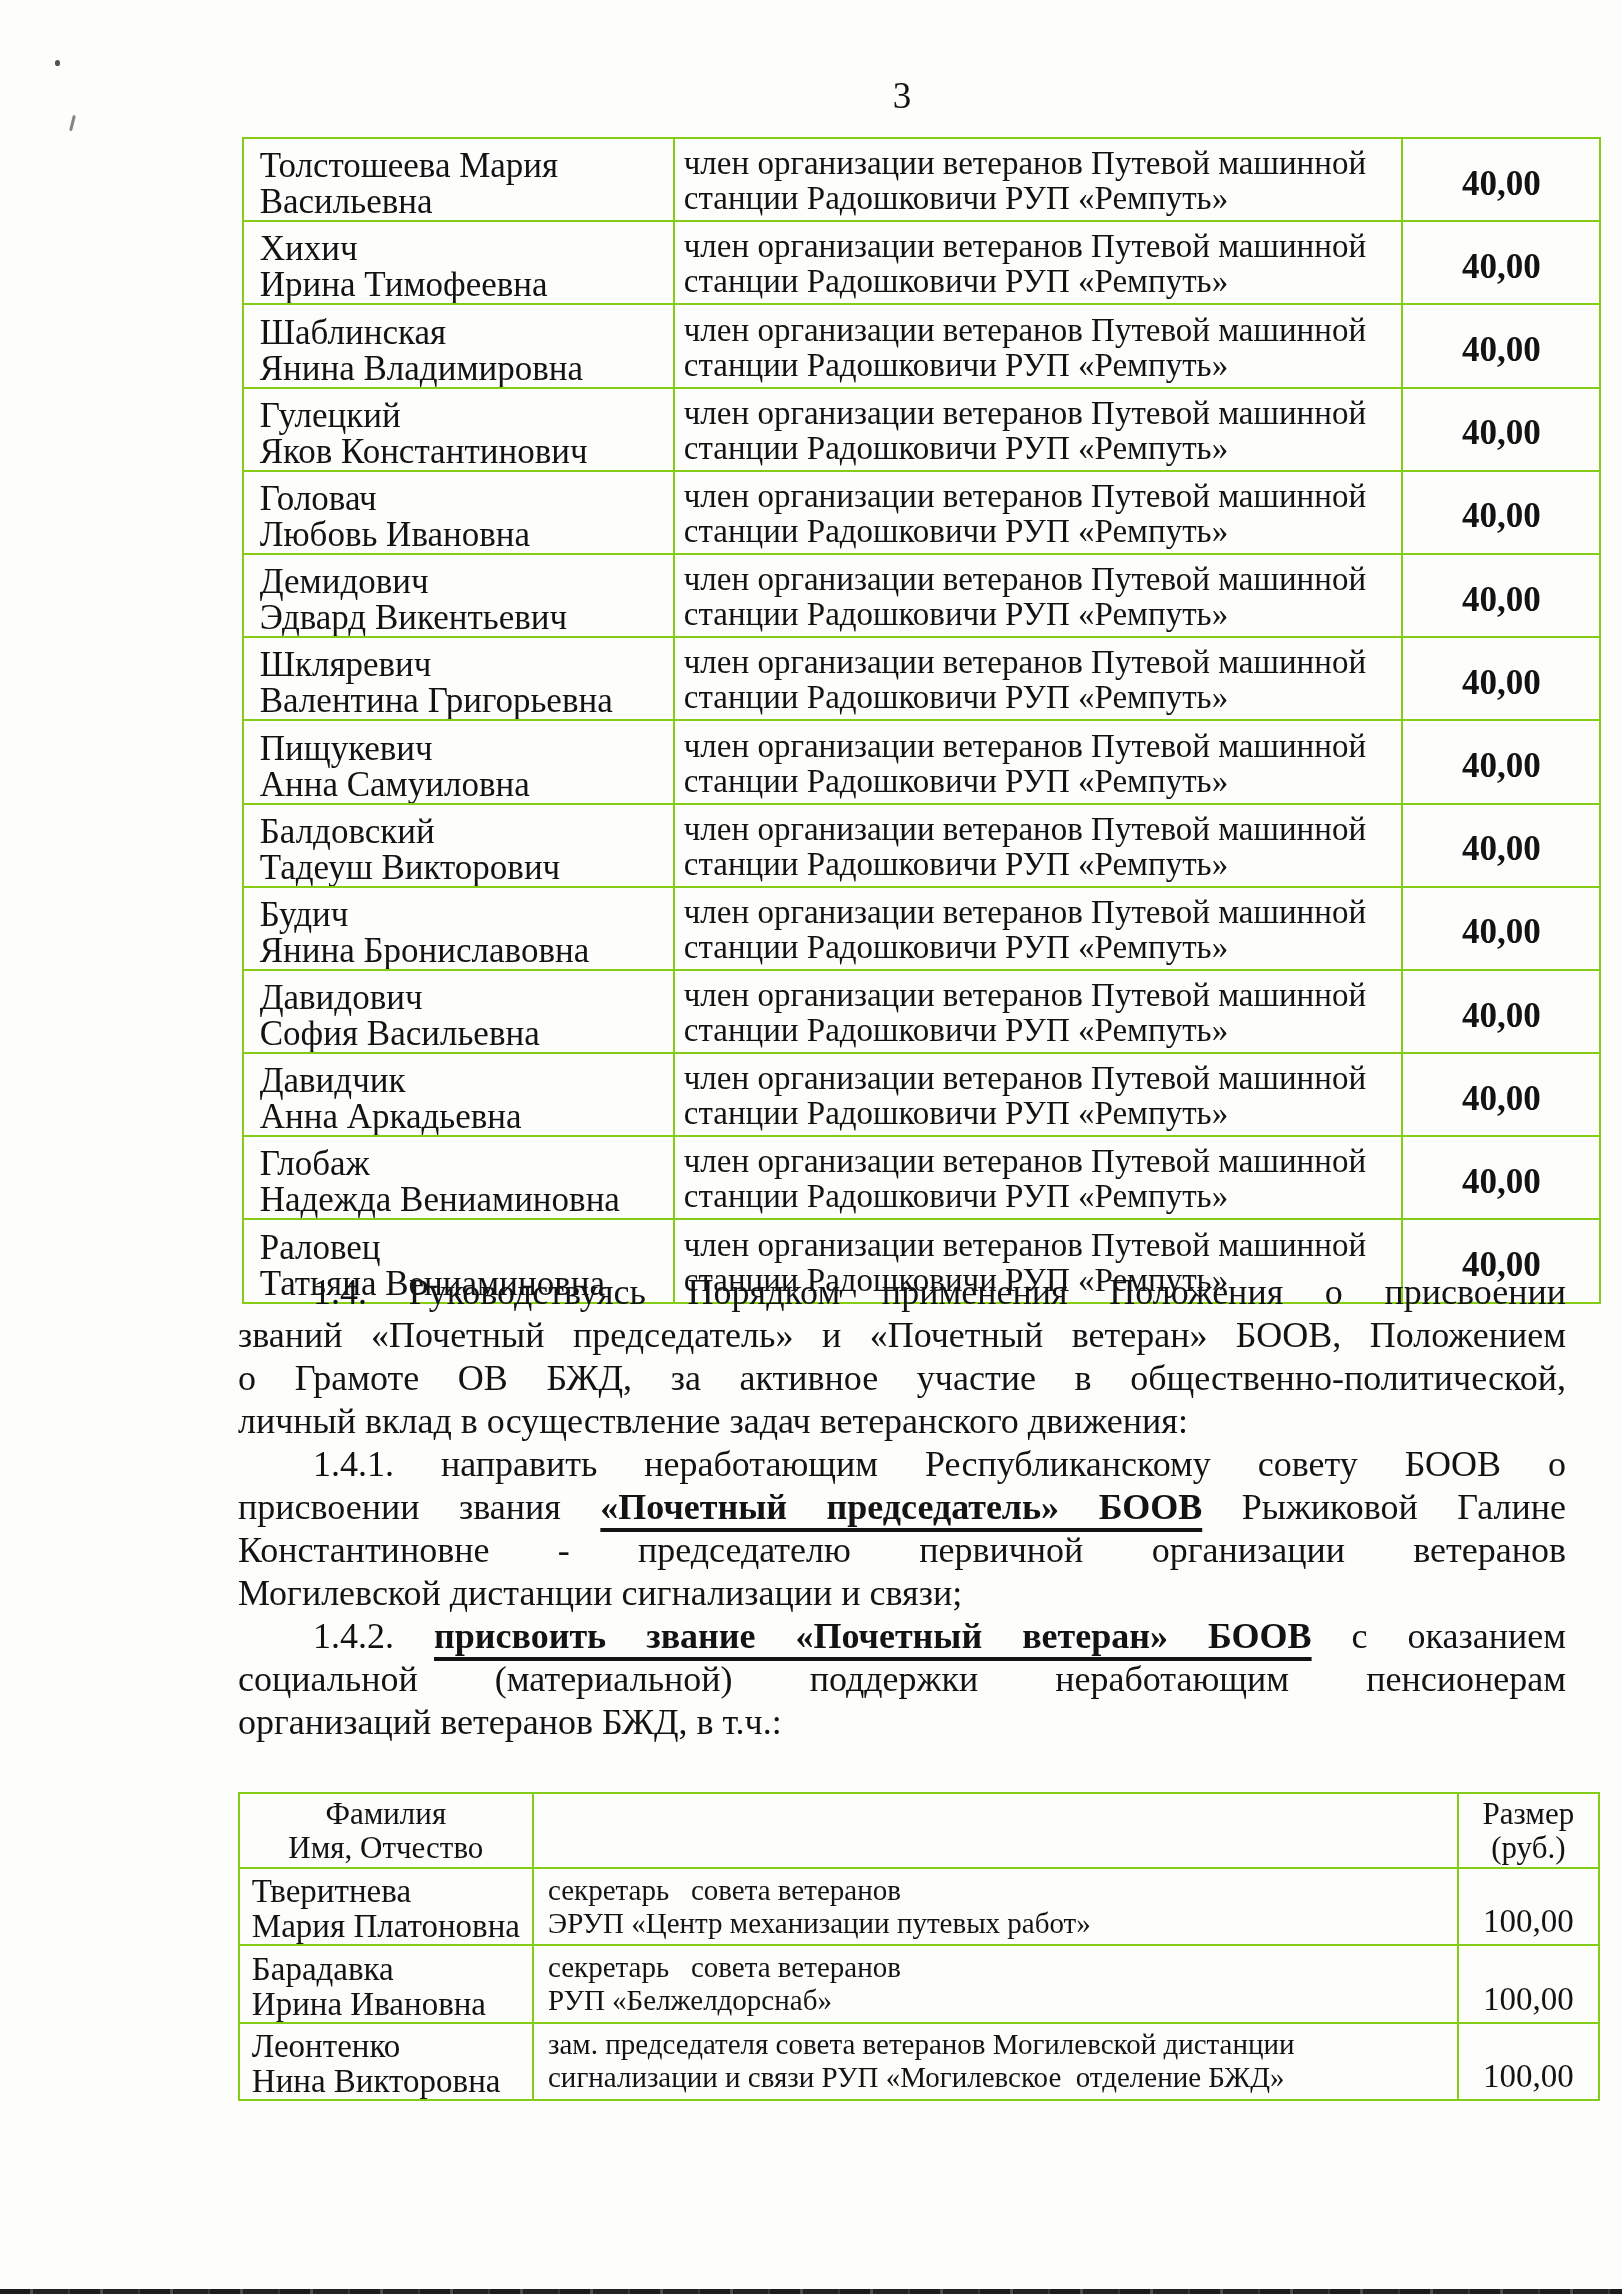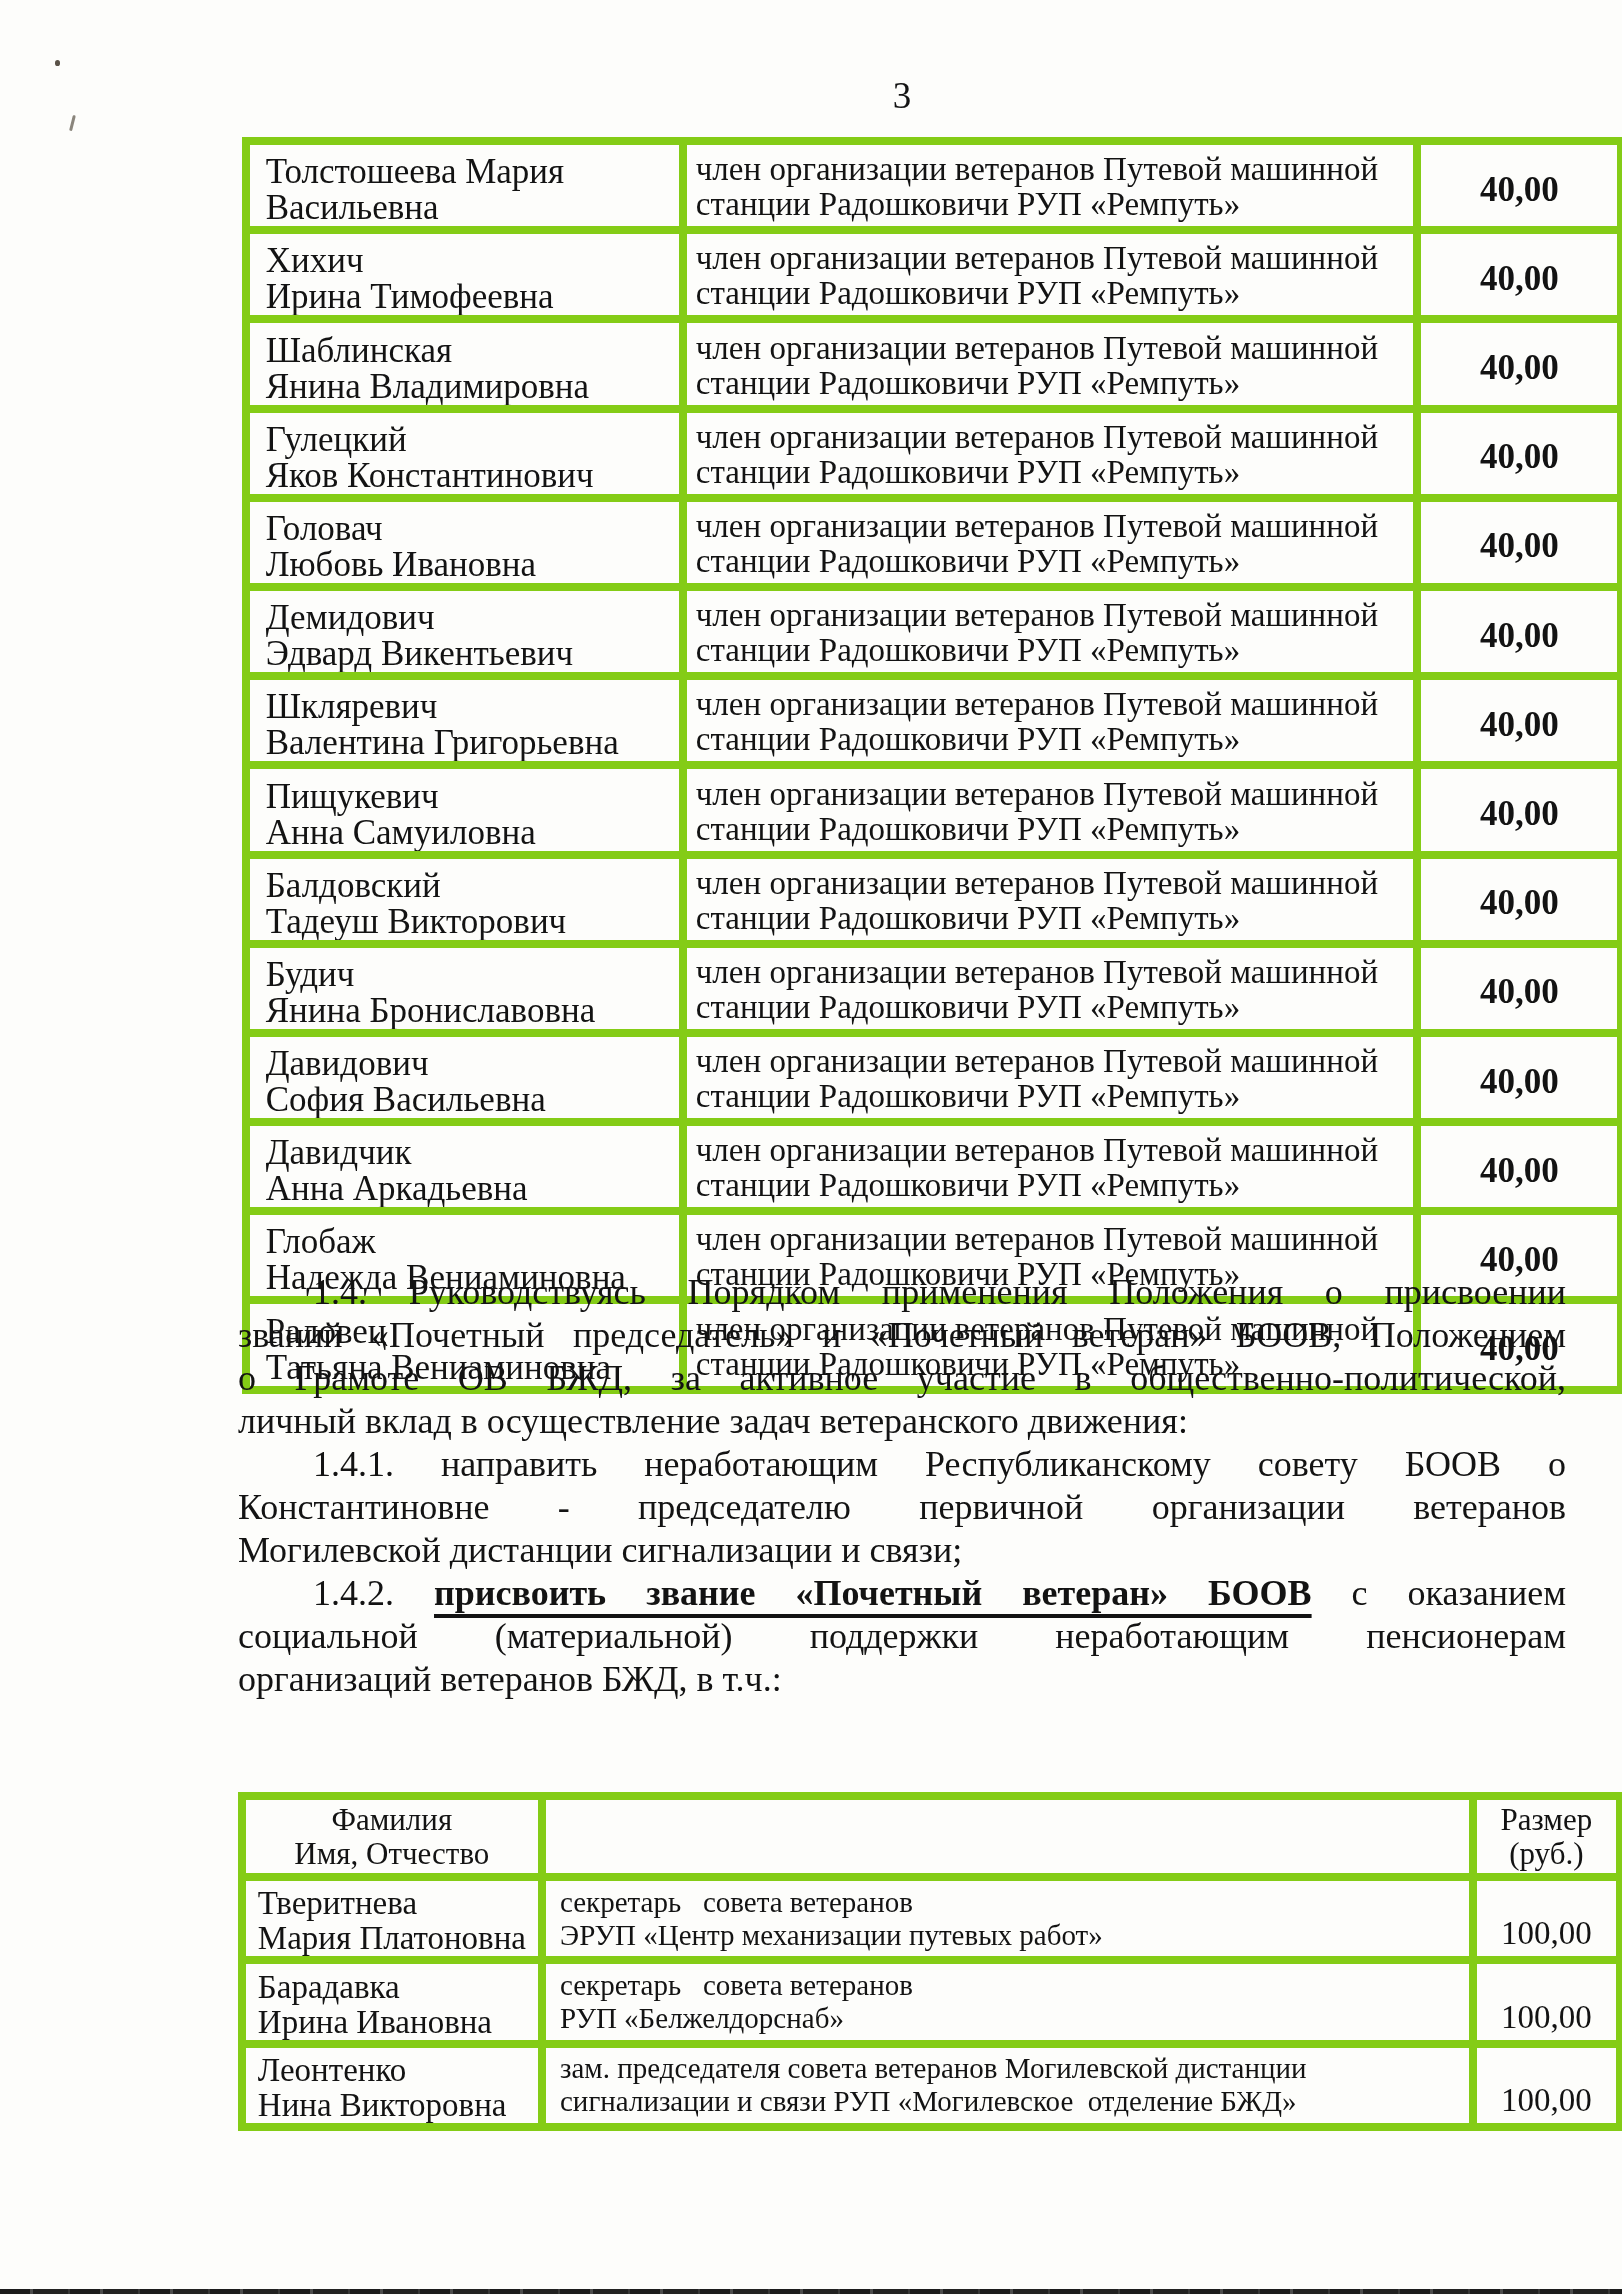--- a/index.html
+++ b/index.html
@@ -4,21 +4,21 @@
 <style>
   html,body{margin:0;padding:0;background:#777;}
   .page{
     position:relative;width:1623px;height:2295px;background:#fdfdfb;
     font-family:"Liberation Serif","DejaVu Serif",serif;color:#131313;overflow:hidden;
   }
   .page-number{position:absolute;top:76px;left:238px;width:1328px;text-align:center;
     font-size:37px;line-height:39px;}
   
   .tbl{border-collapse:collapse;table-layout:fixed;}
-  .tbl td{border:8px solid #84cc16;overflow:hidden;}
+  .tbl td{border:2px solid #84cc16;overflow:hidden;}
   .t1{position:absolute;left:242px;top:137px;width:1317px;}
   .t1 tr{height:73px;}
   .t1 td:nth-child(1){width:409px;}
   .t1 td:nth-child(2){width:715px;margin-top:11px;}
   .t1 td:nth-child(3){width:194px;}
   .t1-name{font-size:35px;line-height:36px;padding:9.2px 3.9px 0 15.7px;vertical-align:top;white-space:pre-wrap;}
   .t1-role{font-size:33px;line-height:35px;padding:7.2px 2.6px 0 9.2px;vertical-align:top;white-space:pre-wrap;}
   .t1-amt{font-size:35px;text-align:center;vertical-align:middle;padding-top:9.2px;font-weight:bold;}
   
   .bodytext{position:absolute;left:238px;top:1271px;width:1328px;}
@@ -158,20 +158,21 @@
 
   <div class="bodytext">
       <div>
         <div class="bline just ind"><span class="seg">1.4. Руководствуясь Порядком применения Положения о присвоении</span></div>
         <div class="bline just"><span class="seg">званий «Почетный председатель» и «Почетный ветеран» БООВ, Положением</span></div>
         <div class="bline just"><span class="seg">о Грамоте ОВ БЖД, за активное участие в общественно-политической,</span></div>
         <div class="bline"><span class="seg">личный вклад в осуществление задач ветеранского движения:</span></div>
       </div>
       <div>
         <div class="bline just ind"><span class="seg">1.4.1. направить неработающим Республиканскому совету БООВ о</span></div>
+        <div class="bline just"><span class="seg">присвоении звания </span><span class="seg b u">«Почетный председатель» БООВ</span><span class="seg"> Рыжиковой Галине</span></div>
         <div class="bline just"><span class="seg">Константиновне - председателю первичной организации ветеранов</span></div>
         <div class="bline"><span class="seg">Могилевской дистанции сигнализации и связи;</span></div>
       </div>
       <div>
         <div class="bline just ind"><span class="seg">1.4.2. </span><span class="seg b u">присвоить звание «Почетный ветеран» БООВ</span><span class="seg"> с оказанием</span></div>
         <div class="bline just"><span class="seg">социальной (материальной) поддержки неработающим пенсионерам</span></div>
         <div class="bline"><span class="seg">организаций ветеранов БЖД, в т.ч.:</span></div>
       </div>
     </div>
 

